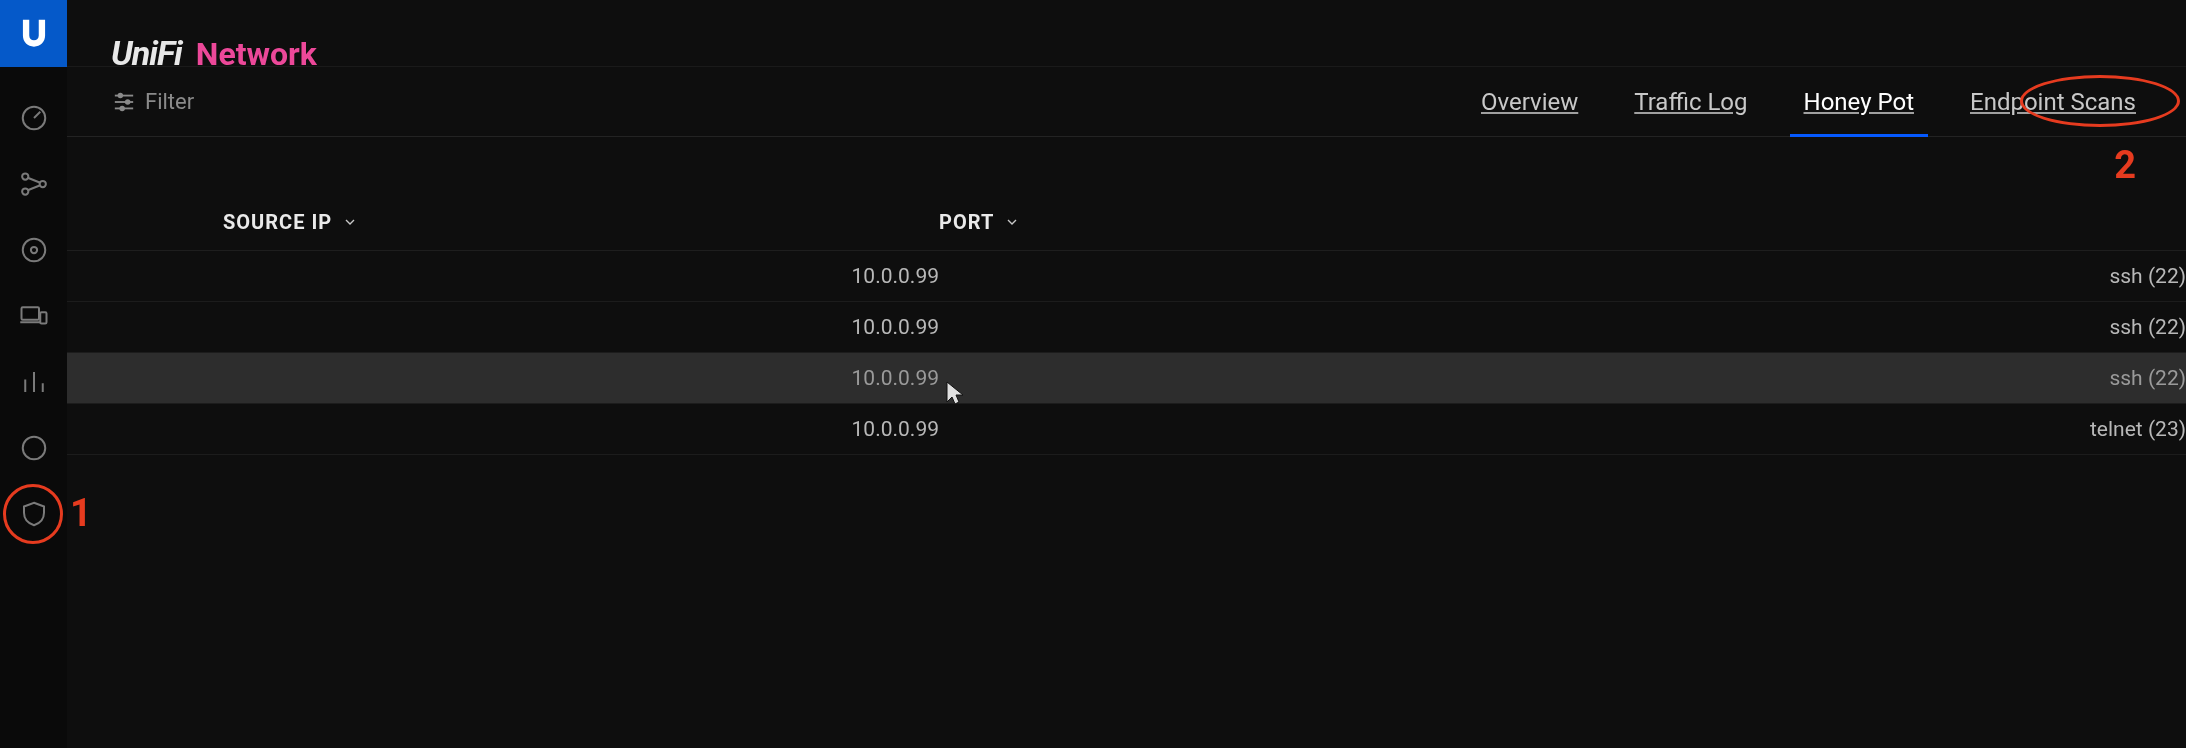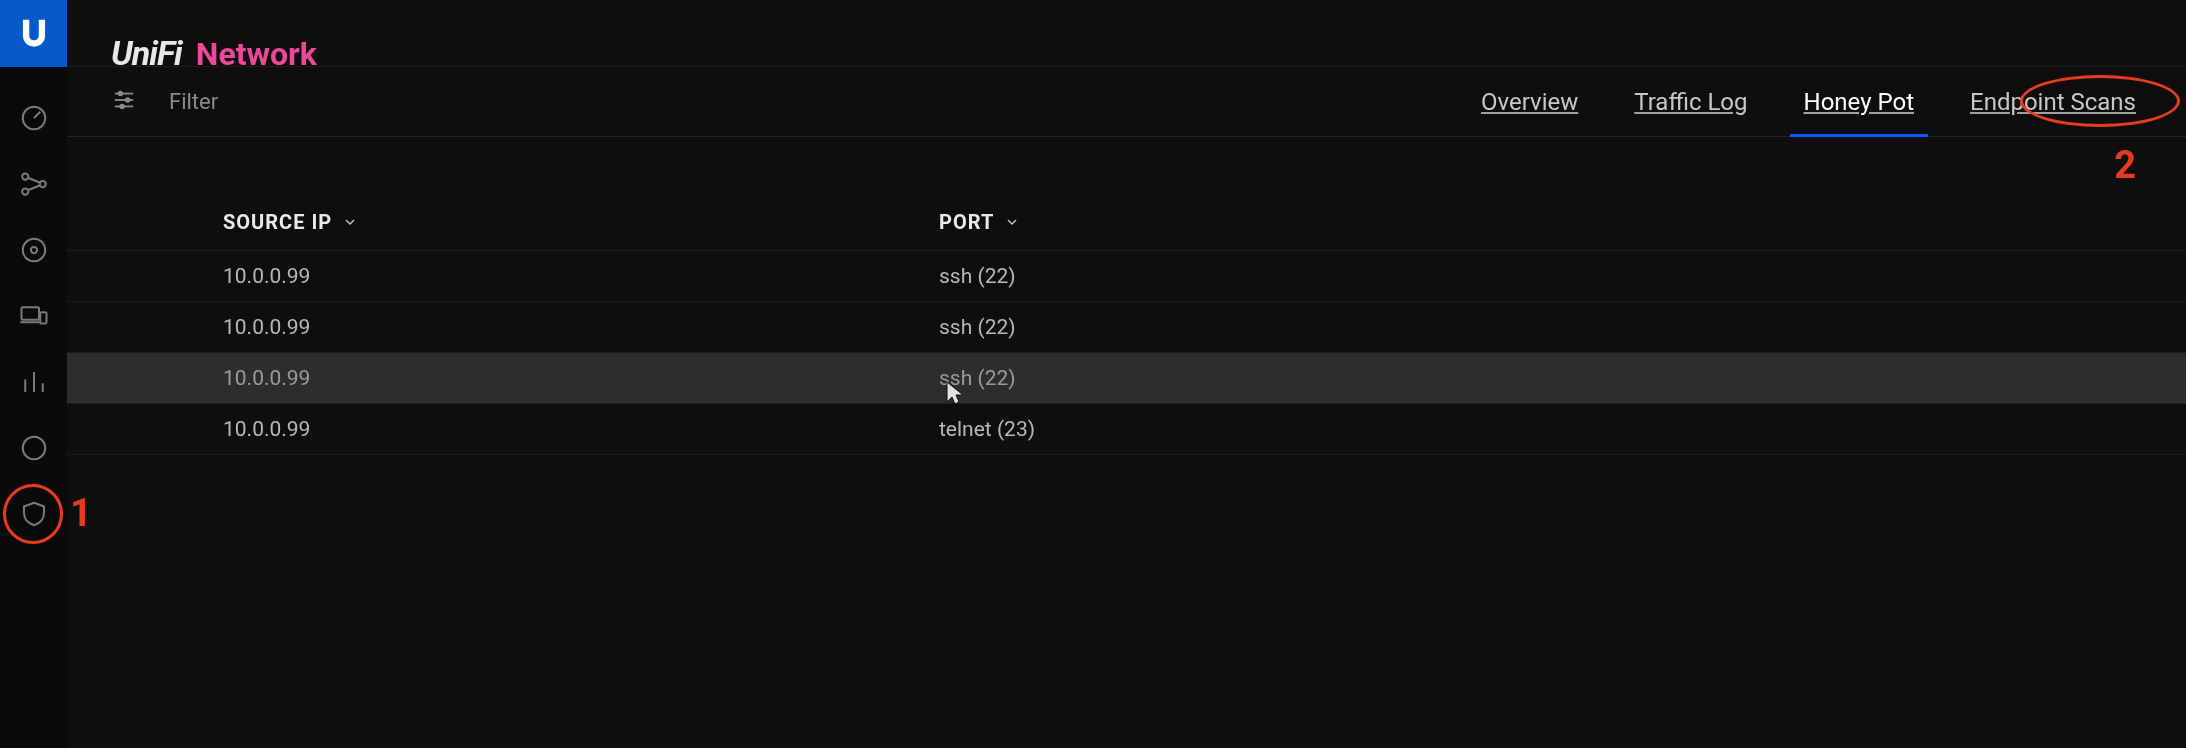--- a/index.html
+++ b/index.html
@@ -16,37 +16,37 @@
   .anno-circle.one { width: 60px; height: 60px; left: 3px; top: 3px; }
   .anno-num { position: absolute; color: #e63b1f; font-weight: 700; font-size: 38px; }
   
   .main { flex: 1; display: flex; flex-direction: column; position: relative; }
   .header { height: 67px; display: flex; align-items: center; padding-left: 44px; border-bottom: 1px solid #1a1a1a; }
   .brand { display: flex; align-items: baseline; gap: 14px; margin-top: 40px; }
   .brand-unifi { font-size: 34px; font-weight: 700; font-style: italic; color: #e8e8e8; letter-spacing: -1px; }
   .brand-network { font-size: 32px; font-weight: 700; color: #ec4899; }
   
   .toolbar { height: 70px; display: flex; align-items: center; padding: 0 40px 0 44px; border-bottom: 1px solid #232323; position: relative; }
-  .filter-btn { display: flex; gap: 32px; cursor: pointer; color: #8a8a8a; font-size: 22px; }
+  .filter-btn { display: flex; align-items: center; gap: 8px; cursor: pointer; color: #8a8a8a; font-size: 22px; }
   .filter-btn svg { width: 26px; height: 22px; stroke: #8a8a8a; stroke-width: 2; fill: none; }
   .tabs { margin-left: auto; display: flex; gap: 56px; align-items: center; height: 100%; padding-right: 10px; text-decoration: underline; }
   .tab { color: #c8c8c8; font-size: 24px; cursor: pointer; height: 100%; display: flex; align-items: center; position: relative; }
   .tab.active { color: #ffffff; }
   .tab.active::after { content: ""; position: absolute; left: -14px; right: -14px; bottom: -1px; height: 3px; background: #0559ff; }
   .anno-oval { position: absolute; border: 3px solid #e63b1f; border-radius: 50%/50%; pointer-events: none; }
   
   .content { padding: 56px 0 12px 0; flex: 1; }
   .thead, .trow { display: flex; align-items: center; padding-left: 156px; }
   .col-ip { width: 716px; }
   .col-port { flex: 1; }
   .thead { color: #eaeaea; font-weight: 700; font-size: 20px; letter-spacing: 1px; height: 58px; border-bottom: 1px solid #1e1e1e; }
   .th { display: flex; align-items: center; gap: 10px; cursor: pointer; }
   .th svg { width: 16px; height: 16px; stroke: #c8c8c8; stroke-width: 2; fill: none; }
   .tbody { }
-  .trow { height: 51px; border-bottom: 1px solid #1c1c1c; color: #b8b8b8; font-size: 21px; cursor: pointer; }
+  .trow { height: 51px; border-bottom: 1px solid #1c1c1c; color: #b8b8b8; font-size: 21px; cursor: pointer; text-align: right; }
   .trow.hover { background: #2d2d2d; color: #9a9a9a; }
   .cursor { position: absolute; pointer-events: none; }
   .cursor svg { width: 22px; height: 28px; fill: #e0e0e0; stroke: #111; stroke-width: 1; }
 </style>
 </head>
 <body>
 
 <div class="app">
 
   <div class="sidebar">

